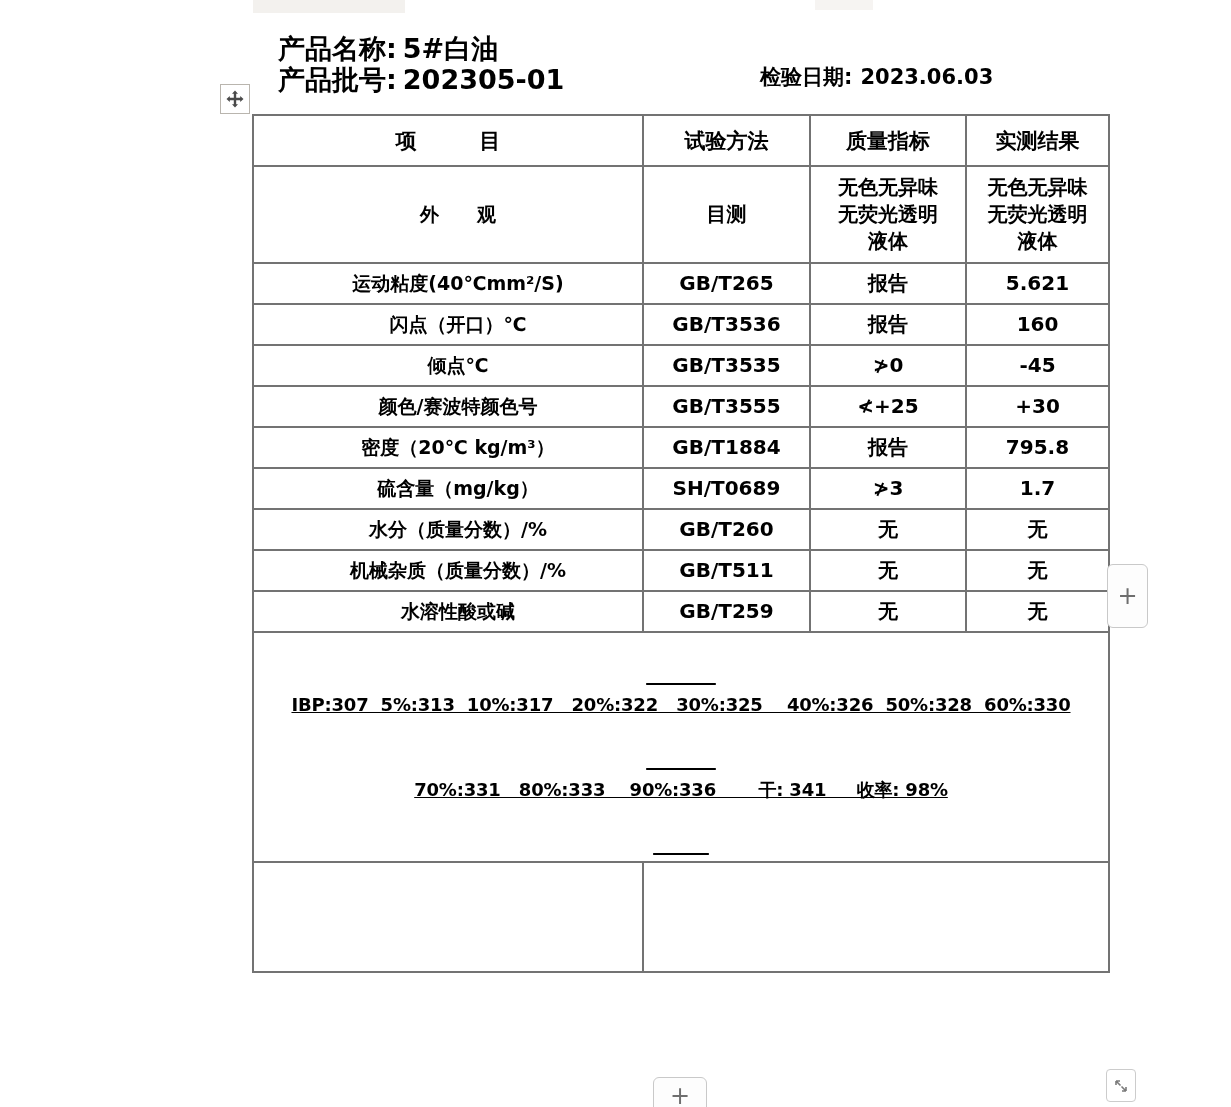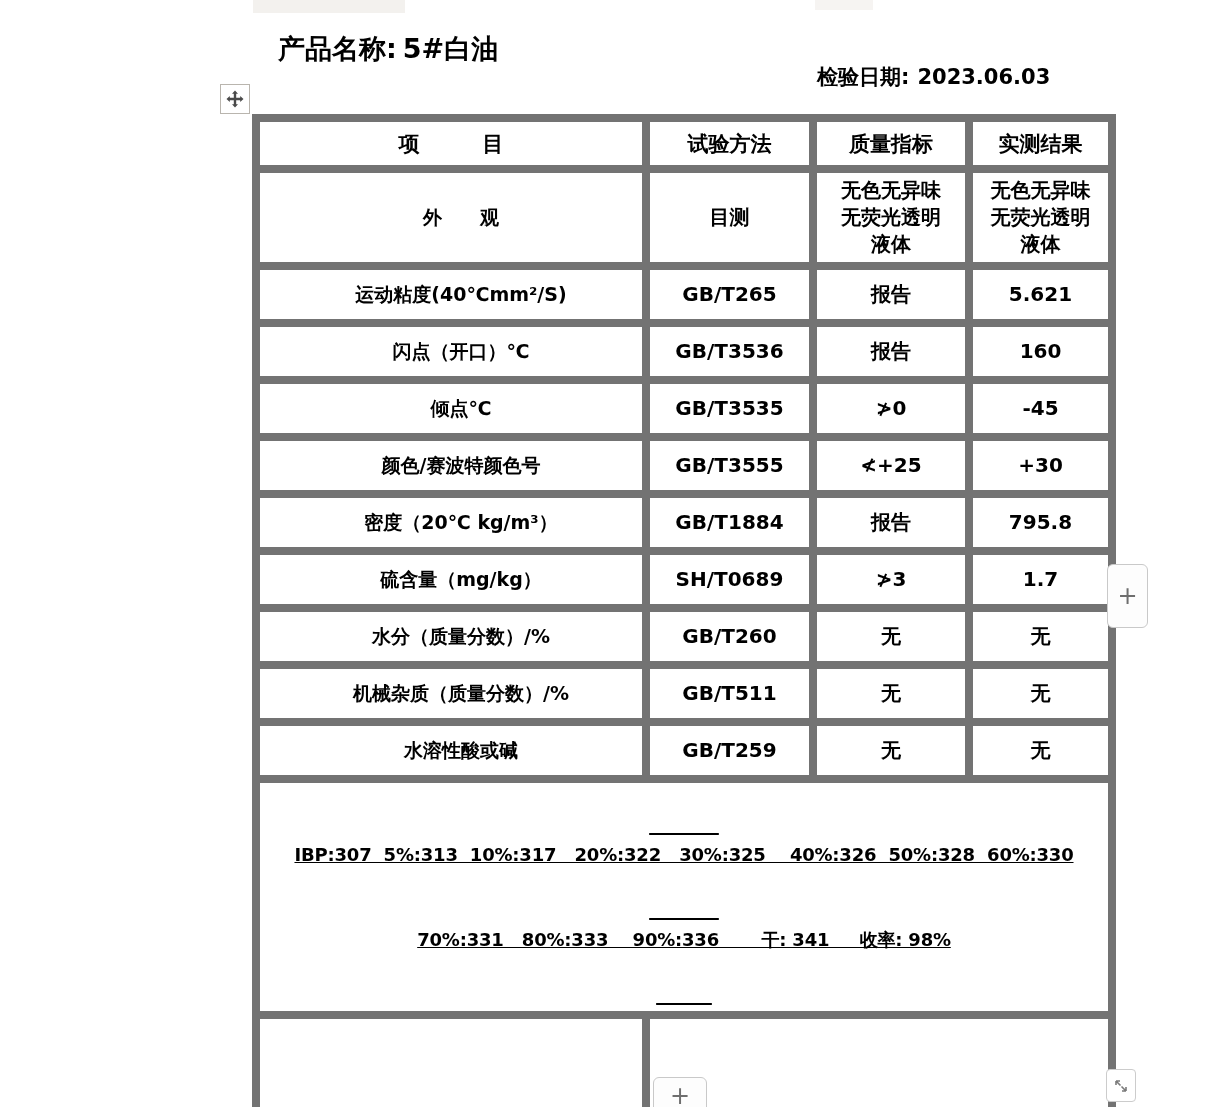--- a/index.html
+++ b/index.html
@@ -6,59 +6,60 @@
   .page{position:relative;width:1231px;height:1107px;background:#ffffff;overflow:hidden;
         font-family:"DejaVu Sans","Liberation Sans",sans-serif;color:#000;}
 
   
   .blob1{position:absolute;left:253px;top:0;width:152px;height:13px;background:#f3f1ee;}
   .blob2{position:absolute;left:815px;top:0;width:58px;height:10px;background:#f6f4f2;}
 
   
   .hdr-left{position:absolute;left:278px;top:33px;font-size:27px;font-weight:700;line-height:31px;}
   .hdr-line span{margin-right:6px;}
-  .hdr-date{position:absolute;left:817px;top:63px;font-size:21px;font-weight:700;text-align:right;}
+  .hdr-date{position:absolute;left:760px;top:63px;font-size:21px;font-weight:700;text-align:right;}
   .hdr-date span{margin-right:8px;}
 
   
   .move-handle{position:absolute;left:220px;top:84px;width:30px;height:30px;border:1px solid #b9b5ae;
                background:#fff;display:flex;align-items:center;justify-content:center;box-sizing:border-box;}
   .plus-btn{position:absolute;border:1px solid #c9c9c9;border-radius:6px;background:#fdfdfd;color:#6e6e6e;
             display:flex;align-items:center;justify-content:center;font-size:24px;font-weight:400;box-sizing:border-box;}
   .col-plus{left:1107px;top:564px;width:41px;height:64px;}
   .row-plus{left:653px;top:1077px;width:54px;height:38px;}
   .resize-handle{position:absolute;left:1106px;top:1069px;width:30px;height:33px;border:1px solid #cccccc;
                  border-radius:4px;background:#fff;display:flex;align-items:center;justify-content:center;box-sizing:border-box;}
 
   
   .doc-table{position:absolute;left:252px;top:114px;width:856px;border-collapse:collapse;table-layout:fixed;}
-  .doc-table th,.doc-table td{border:8px solid #737373;text-align:center;vertical-align:middle;
+  .doc-table th,.doc-table td{border:2px solid #737373;text-align:center;vertical-align:middle;
         font-weight:700;font-size:20px;white-space:pre-wrap;padding:2px 4px;box-sizing:border-box;}
   .doc-table thead th{height:51px;font-size:21px;}
-  .doc-table tbody td{height:57px;line-height:1.35;}
+  .doc-table tbody td{height:41px;line-height:1.35;}
   td.c1{font-size:19px;padding-left:24px;}
   td.c3,td.c4{font-size:20px;}
   tr.r-appearance td{height:97px;}
 
   .dist-cell{height:97px !important;text-align:left;vertical-align:top;padding:5px 6px 0 8px;text-decoration:underline;}
   .dist-line{white-space:pre;overflow:hidden;font-size:18px;font-weight:700;line-height:31px;letter-spacing:-0.2px;}
 
   .footer-left{height:144px;text-align:left;padding:0 0 0 10px;}
   .footer-right{padding:0 !important;vertical-align:top;}
 </style>
 </head>
 <body>
 
 <div class="page">
 
   <div class="blob1"></div>
   <div class="blob2"></div>
 
   <div class="hdr-left">
     <div class="hdr-line"><span>产品名称:</span><span>5#白油</span></div>
+    <div class="hdr-line"><span>产品批号:</span><span>202305-01</span></div>
   </div>
 
   <div class="hdr-date"><span>检验日期:</span><span>2023.06.03</span></div>
 
   <div class="move-handle">
     <span style="display:flex;">
       <svg width="20" height="20" viewBox="0 0 20 20">
           <path d="M10 1.5 L13 4.8 H11.2 V8.8 H15.2 V7 L18.5 10 L15.2 13 V11.2 H11.2 V15.2 H13 L10 18.5 L7 15.2 H8.8 V11.2 H4.8 V13 L1.5 10 L4.8 7 V8.8 H8.8 V4.8 H7 Z" fill="#4a4a4a"></path>
         </svg>
     </span>

